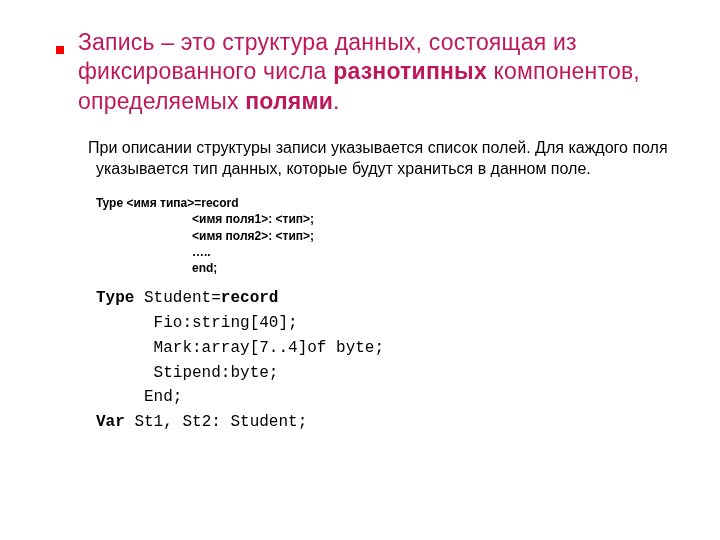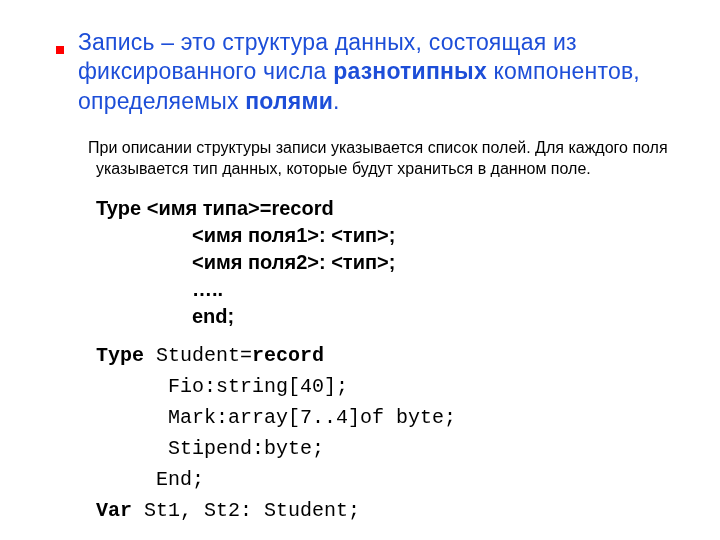--- a/index.html
+++ b/index.html
@@ -16,45 +16,45 @@
     position:absolute;
     left:56px;top:46px;
     width:8px;height:8px;
     background:#ff0000;
   }
   h1{
     margin:0 0 22px 0;
     font-weight:400;
     font-size:23px;
     line-height:1.28;
-    color:#1d4ed8;
+    color:#be185d;
     letter-spacing:0.2px;
   }
   h1 b{font-weight:700}
   .body{
     margin-left:18px;
     font-size:16px;
     line-height:1.28;
   }
   .intro{
     margin:0 0 16px 0;
     text-indent:-8px;
   }
   .syntax{
     font-family:Arial,Helvetica,sans-serif;
     font-weight:700;
-    font-size:20px;
+    font-size:12px;
     line-height:1.35;
     margin:2px 0 10px 0;
   }
   .syntax .l1{margin-left:0}
   .syntax .ln{margin-left:96px}
   .code{
     font-family:"Courier New",monospace;
-    font-size:20px;
+    font-size:16px;
     line-height:1.55;
     margin-top:4px;
   }
   .code div{white-space:pre}
   .kw{font-weight:700}
 </style>
 </head>
 <body>
 
 <div class="bullet"></div>

